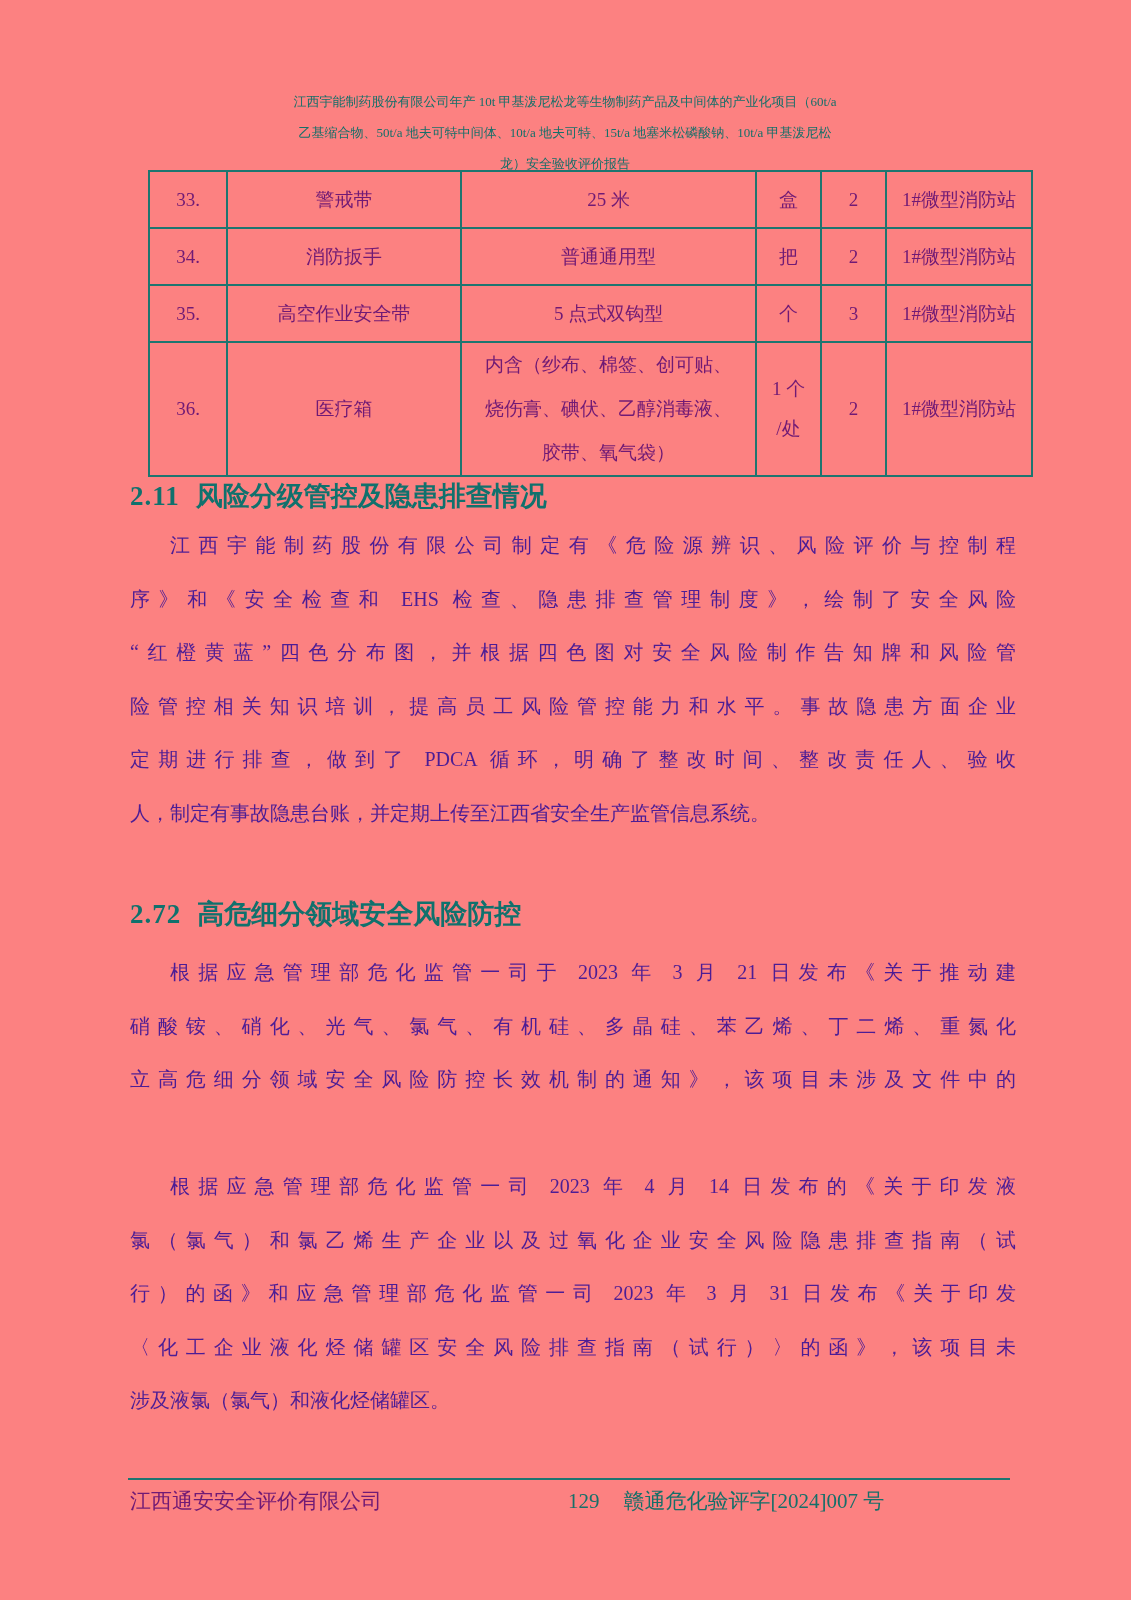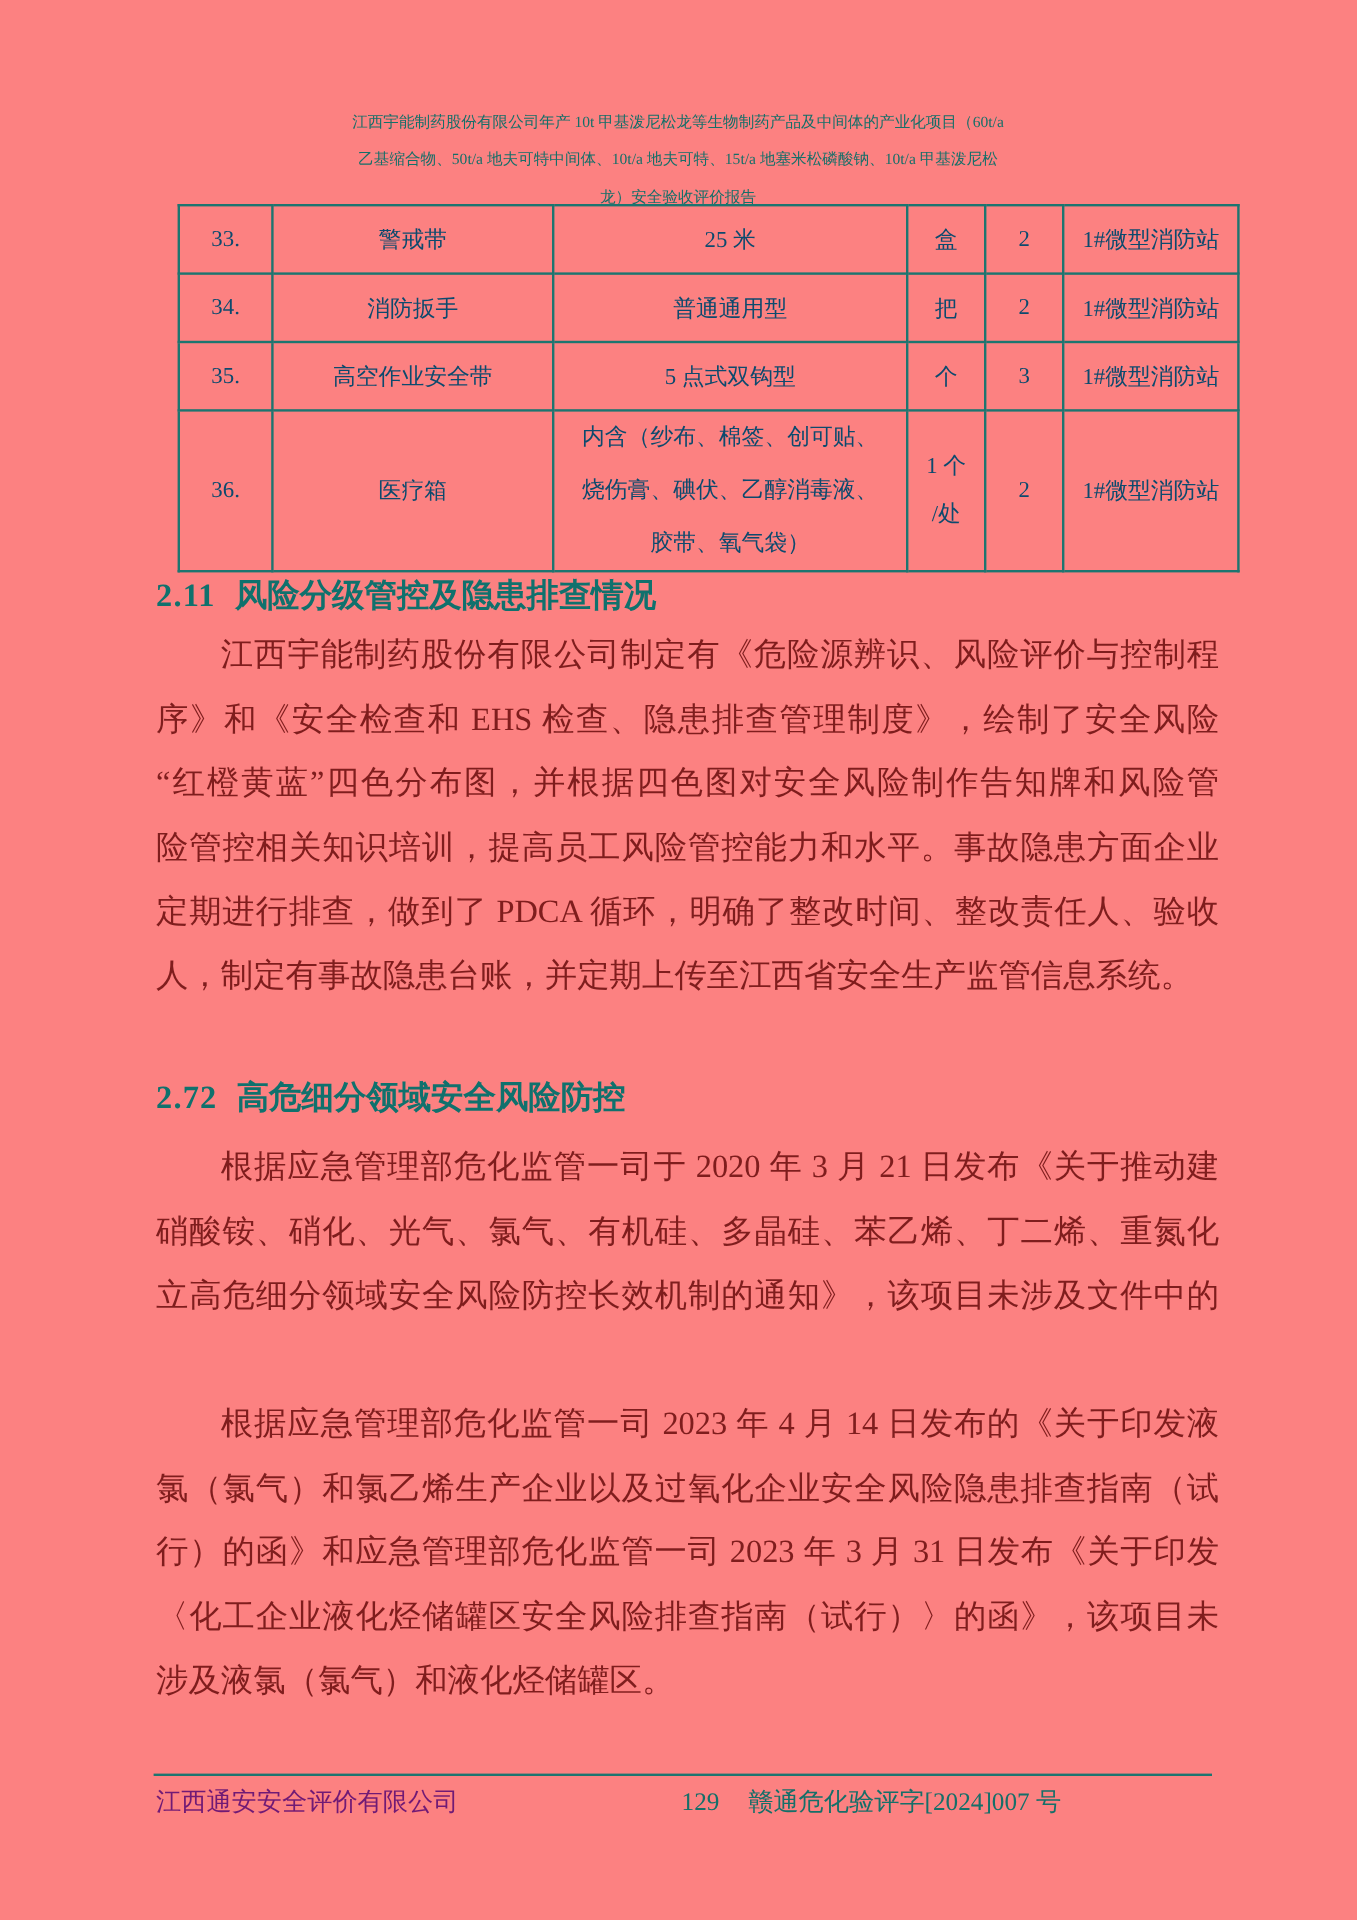--- a/index.html
+++ b/index.html
@@ -16,21 +16,21 @@
   .header-title{
     position:absolute;top:86px;left:112px;width:906px;
     font-size:13px;line-height:31px;text-align:center;
     color:#156f69;
   }
 
   
   table.equip{
     position:absolute;top:170px;left:148px;
     border-collapse:collapse;table-layout:fixed;
-    font-size:19px;color:#0c4a6e;
+    font-size:19px;color:#701a75;
   }
   table.equip td{
     border:2px solid #1d7570;
     text-align:center;vertical-align:middle;
     padding:0 4px;overflow:hidden;
   }
   .col-no{width:68px;}
   .col-name{width:224px;}
   .col-spec{width:285px;}
   .col-unit{width:55px;}
@@ -45,21 +45,21 @@
   .section-heading{
     position:absolute;left:130px;width:890px;
     font-size:27px;font-weight:bold;color:#10716d;
     white-space:nowrap;
   }
   .section-heading .num{margin-right:16px;letter-spacing:1px;}
   .h-211{top:478px;}
   .h-212{top:896px;}
 
   
-  .para{position:absolute;left:130px;width:886px;font-size:27px;color:#7f1d1d;}
+  .para{position:absolute;left:130px;width:886px;font-size:20px;color:#4c1d95;}
   .p1{top:519px;}
   .p2{top:946px;}
   .p3{top:1160px;}
   .line{
     line-height:53.5px;height:53.5px;
     text-align:justify;text-align-last:justify;
     white-space:nowrap;
   }
   .line.first{text-indent:2em;}
   .line.last{text-align-last:left;white-space:normal;}
@@ -145,21 +145,21 @@
     <div class="line">险管控相关知识培训，提高员工风险管控能力和水平。事故隐患方面企业</div>
     <div class="line">定期进行排查，做到了 PDCA 循环，明确了整改时间、整改责任人、验收</div>
     <div class="line last">人，制定有事故隐患台账，并定期上传至江西省安全生产监管信息系统。</div>
   </div>
 
   <div class="section-heading h-212">
     <span class="num">2.72</span><span>高危细分领域安全风险防控</span>
   </div>
 
   <div class="para p2">
-    <div class="line first">根据应急管理部危化监管一司于 2020 年 3 月 21 日发布《关于推动建</div>
+    <div class="line first">根据应急管理部危化监管一司于 2023 年 3 月 21 日发布《关于推动建</div>
     <div class="line">硝酸铵、硝化、光气、氯气、有机硅、多晶硅、苯乙烯、丁二烯、重氮化</div>
     <div class="line">立高危细分领域安全风险防控长效机制的通知》，该项目未涉及文件中的</div>
   </div>
 
   <div class="para p3">
     <div class="line first">根据应急管理部危化监管一司 2023 年 4 月 14 日发布的《关于印发液</div>
     <div class="line">氯（氯气）和氯乙烯生产企业以及过氧化企业安全风险隐患排查指南（试</div>
     <div class="line">行）的函》和应急管理部危化监管一司 2023 年 3 月 31 日发布《关于印发</div>
     <div class="line">〈化工企业液化烃储罐区安全风险排查指南（试行）〉的函》，该项目未</div>
     <div class="line last">涉及液氯（氯气）和液化烃储罐区。</div>

